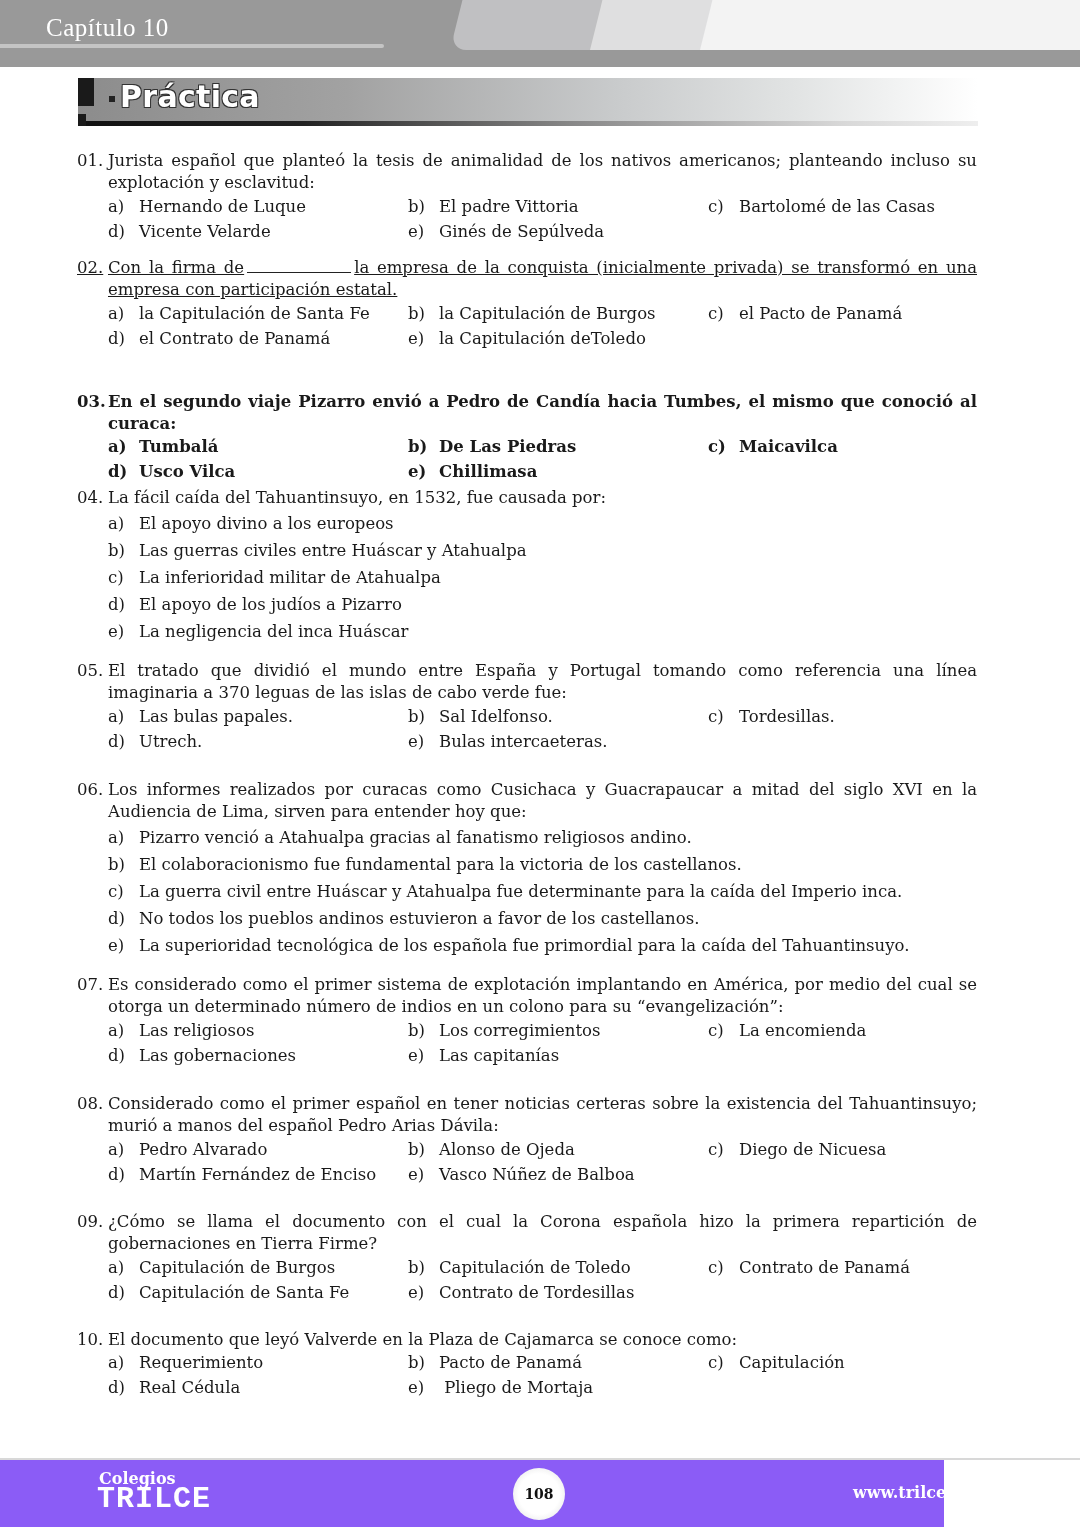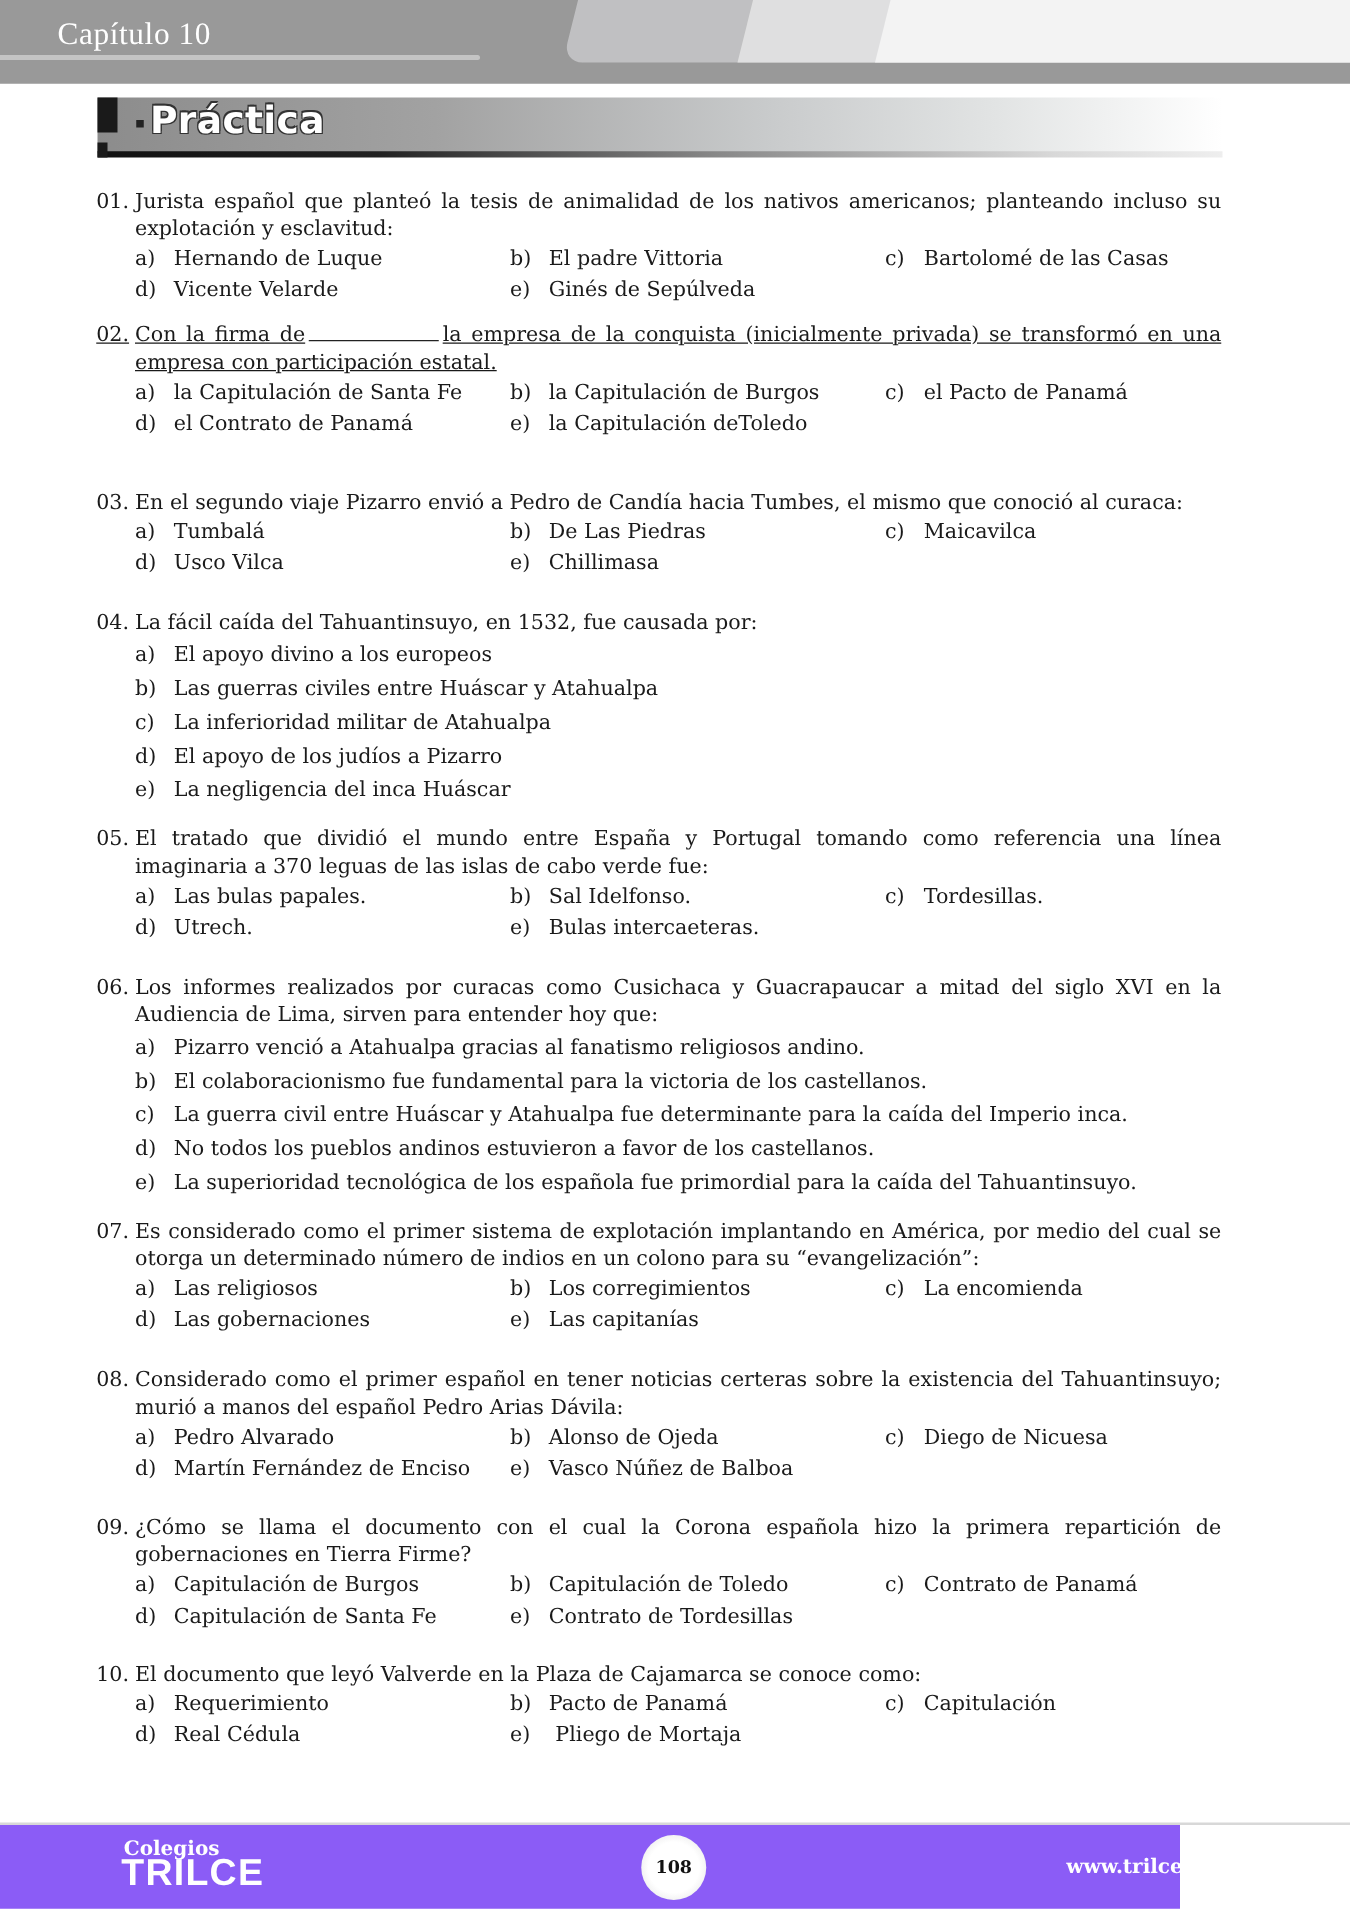--- a/index.html
+++ b/index.html
@@ -87,21 +87,21 @@
     }
     .footer-top-line {
       position: absolute; left: 0; top: 1458px; width: 1080px; height: 2px; background: #d8d8d8;
     }
     .logo-small {
       position: absolute; left: 99px; top: 9px;
       font-family: "DejaVu Serif", serif; font-weight: bold; font-size: 16px; color: #fff;
     }
     .logo-big {
       position: absolute; left: 97px; top: 22px;
-      font-family: Liberation Sans, sans-serif; font-weight: bold; font-size: 30px; color: #fff;
+      font-family: Liberation Mono, monospace; font-weight: bold; font-size: 30px; color: #fff;
       letter-spacing: 1px;
     }
     .page-badge {
       position: absolute; left: 513px; top: 8px; width: 52px; height: 52px;
       border-radius: 50%; background: radial-gradient(circle, #ffffff 55%, #f0f0f0 75%, #d8d8d8 100%);
       display: flex; align-items: center; justify-content: center;
       font-family: "DejaVu Serif", serif; font-weight: bold; font-size: 14px; color: #111;
     }
     .site-url {
       position: absolute; left: 853px; top: 23px;
@@ -189,21 +189,21 @@
             <span>el Contrato de Panamá</span>
           </div>
         <div class="opt c2">
             <span class="opt-letter">e)</span>
             <span>la Capitulación deToledo</span>
           </div>
       </div>
     </div>
   </div>
 
-  <div class="q" style="top:241px;">
+  <div class="q" style="top:241px;font-weight:bold;">
     <div class="q-stem">
       <span class="q-num">03.</span>
       <span class="q-text">En el segundo viaje Pizarro envió a Pedro de Candía hacia Tumbes, el mismo que conoció al curaca:</span>
     </div>
     <div class="opt-grid" style="margin-top:1px;">
       <div class="opt-row">
         <div class="opt c1">
             <span class="opt-letter">a)</span>
             <span>Tumbalá</span>
           </div>

